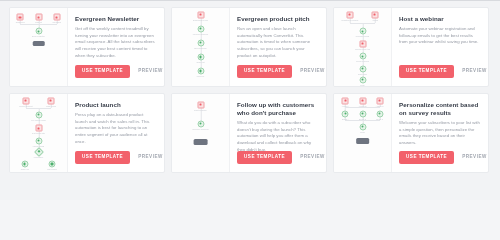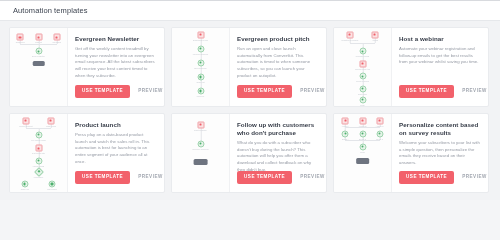--- a/index.html
+++ b/index.html
@@ -184,23 +184,20 @@
     background: #6e7480;
     border-radius: 1.5px;
     transform: translateX(-50%);
   }
 </style>
 </head>
 <body>
 
 <div class="app">
 
-  <div class="page-header">
-    <div class="page-title">Automation templates</div>
-  </div>
 
   <div class="board">
     <div class="grid" id="grid">
         <div class="card">
           <div class="card-thumb">
             <div class="flow">
               <div class="edge v" style="left: 18%; top: 12%; height: 9%;"></div>
               <div class="edge v" style="left: 50%; top: 12%; height: 9%;"></div>
               <div class="edge v" style="left: 82%; top: 12%; height: 9%;"></div>
               <div class="edge h" style="left: 18%; width: 64%; top: 21%;"></div>

